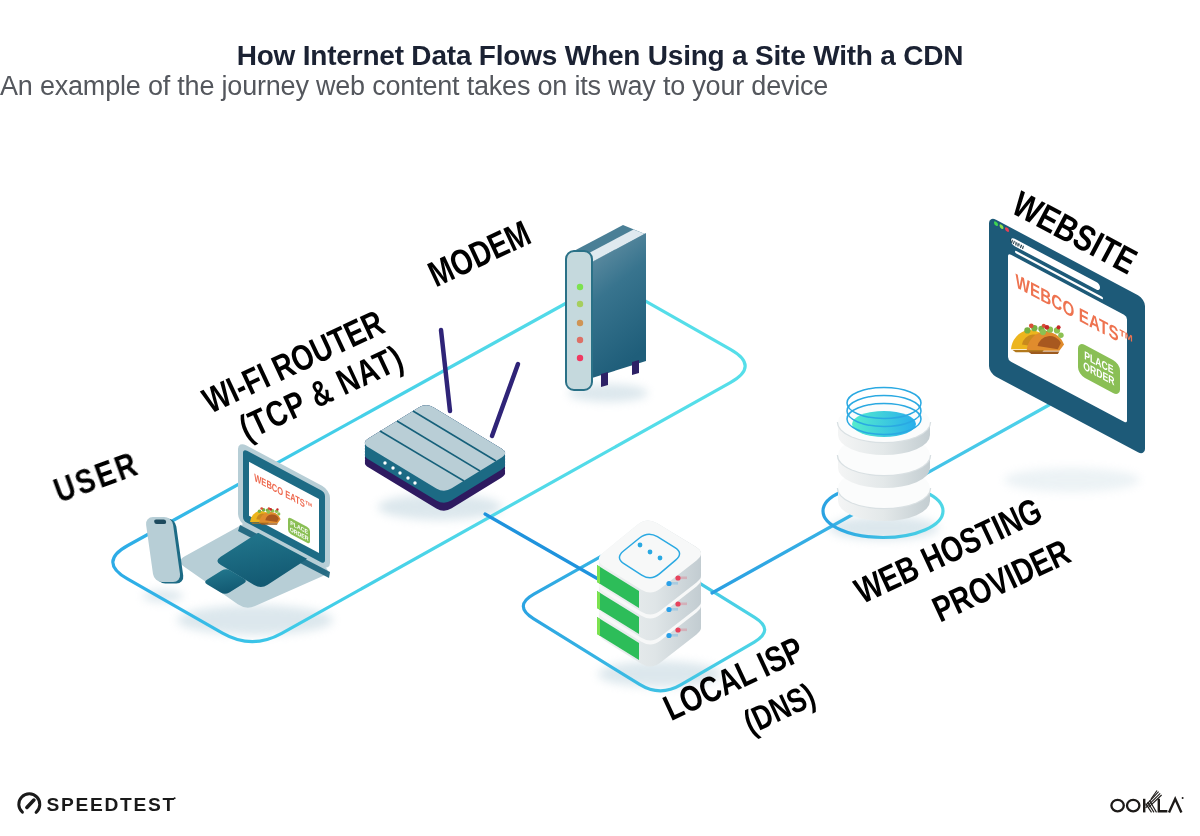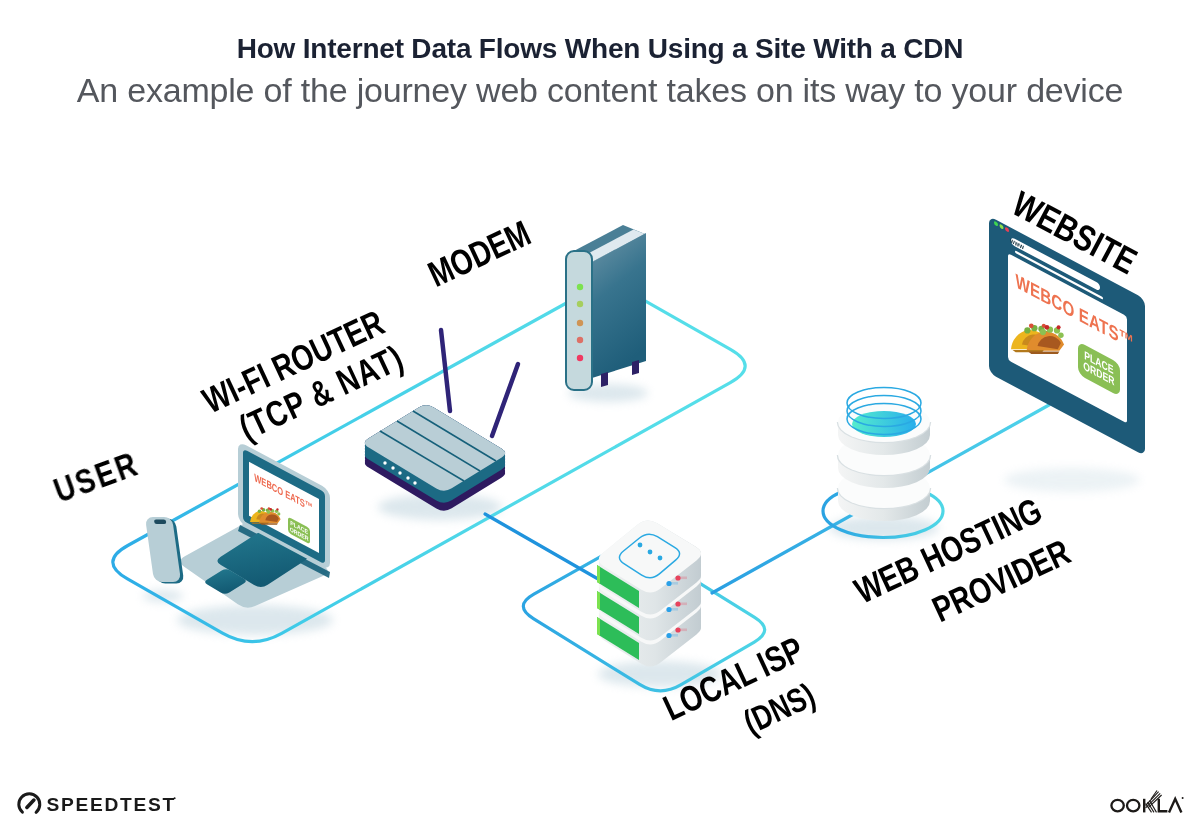--- a/index.html
+++ b/index.html
@@ -1,16 +1,16 @@
 <!DOCTYPE html>
 <html><head><meta charset="utf-8"><style>
 html,body{margin:0;padding:0;background:#fff;width:1200px;height:836px;overflow:hidden}
 *{font-family:"Liberation Sans",sans-serif}
-.title{position:absolute;top:33px;left:0;width:1200px;text-align:center;font-size:28px;font-weight:bold;color:#1b2233;letter-spacing:-0.2px}
-.sub{position:absolute;top:71px;left:0;width:1200px;text-align:center;font-size:34px;font-weight:400;color:#54575d;letter-spacing:-0.2px}
+.title{position:absolute;top:40px;left:0;width:1200px;text-align:center;font-size:28px;font-weight:bold;color:#1b2233;letter-spacing:-0.2px}
+.sub{position:absolute;top:71px;left:0;width:1200px;text-align:left;font-size:27px;font-weight:400;color:#54575d;letter-spacing:-0.2px}
 </style></head>
 <body>
 <div class="title">How Internet Data Flows When Using a Site With a CDN</div>
 <div class="sub">An example of the journey web content takes on its way to your device</div>
 <svg width="1200" height="836" viewBox="0 0 1200 836" style="position:absolute;top:0;left:0" font-family="Liberation Sans">
 <defs>
 <linearGradient id="lgA" gradientUnits="userSpaceOnUse" x1="90" y1="0" x2="700" y2="0">
  <stop offset="0" stop-color="#2aa7e6"></stop>
         <stop offset="0.35" stop-color="#40cce8"></stop>
  <stop offset="0.65" stop-color="#50d8e8"></stop>

